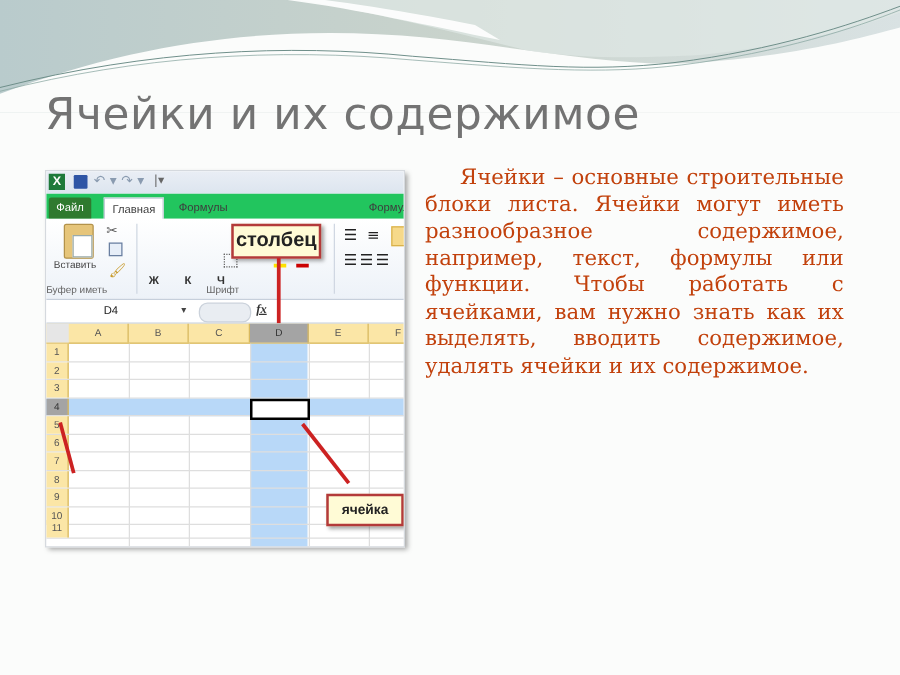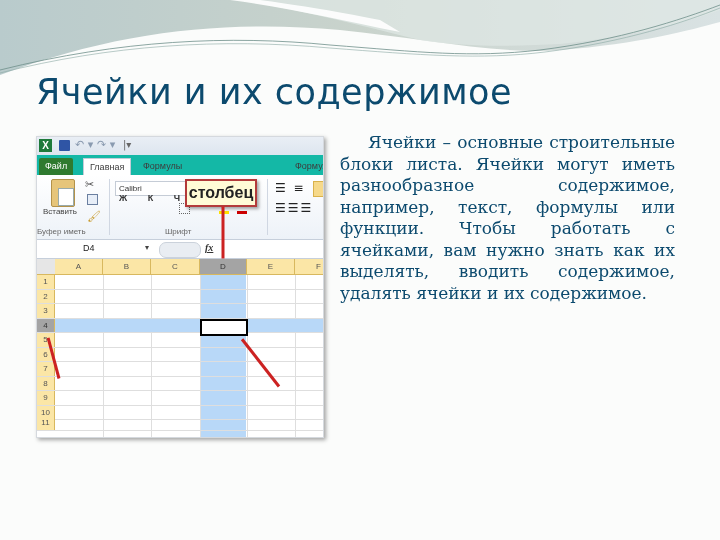--- a/index.html
+++ b/index.html
@@ -1,45 +1,45 @@
 <!DOCTYPE html>
 <html><head>
 <meta charset="utf-8">
 <style>
   html, body { margin:0; padding:0; }
   body { width:720px; height:540px; position:relative; overflow:hidden; background:#fbfcfb; font-family:"DejaVu Sans", sans-serif; }
   .bg-top { position:absolute; left:0; top:0; width:720px; height:90px; }
-  .slide-title { position:absolute; left:36px; top:72px; font-family:"DejaVu Sans", sans-serif; font-size:35px; color:#0c4a6e; letter-spacing:0.5px; margin:0; font-weight:normal; }
+  .slide-title { position:absolute; left:36px; top:72px; font-family:"DejaVu Sans", sans-serif; font-size:35px; color:#737373; letter-spacing:0.5px; margin:0; font-weight:normal; }
 
   
   .excel { position:absolute; left:36px; top:136px; width:286px; height:300px; background:#fff; border:1px solid #d5d9de; box-shadow:2px 2px 4px rgba(0,0,0,0.35); overflow:hidden; }
   .qat { position:absolute; left:0; top:0; width:100%; height:18px; background:linear-gradient(#e9eef5,#dde5ef); }
   .qat .xl-icon { position:absolute; left:2px; top:2px; width:13px; height:13px; background:#1e7a3a; color:#fff; font:bold 10px "Liberation Sans", sans-serif; text-align:center; line-height:13px; }
   .qat .save-icon { position:absolute; left:22px; top:3px; width:11px; height:11px; background:#2f55a5; border-radius:1px; }
   .qat .undo-icon { position:absolute; left:38px; top:1px; font-size:11px; color:#8a9bb0; }
   .qat .redo-icon { position:absolute; left:60px; top:1px; font-size:11px; color:#8a9bb0; }
   .qat .sep { position:absolute; left:86px; top:2px; font-size:10px; color:#666; }
-  .tabs { position:absolute; left:0; top:18px; width:100%; height:20px; background:#14b8a6; }
+  .tabs { position:absolute; left:0; top:18px; width:100%; height:20px; background:#22c55e; }
   .tab { position:absolute; top:3px; height:17px; font:9px "Liberation Sans", sans-serif; color:#3d3d3d; line-height:17px; padding:0 6px; }
   .tab.file { left:2px; background:#2f7a2f; color:#fff; border-radius:2px 2px 0 0; }
   .tab.home { left:46px; background:#fff; border:1px solid #c4ccd8; border-bottom:none;text-align:center; }
   .tab.insert { left:100px; }
   .tab.layout { left:154px; }
   .tab.formulas { left:252px; }
   .ribbon { position:absolute; left:0; top:38px; width:100%; height:64px; background:linear-gradient(#ffffff,#edf2f8); border-bottom:1px solid #c6cfdb; }
   .paste-icon { position:absolute; left:14px; top:4px; width:22px; height:26px; background:#e6c57a; border:1px solid #b3924a; border-radius:2px; }
   .paste-icon::after { content:""; position:absolute; left:6px; top:8px; width:14px; height:16px; background:#fff; border:1px solid #9aa; }
   .paste-label { position:absolute; left:6px; top:32px; font:8px "Liberation Sans", sans-serif; color:#444; }
   .cut-icon { position:absolute; left:48px; top:3px; font-size:11px; color:#555; }
   .copy-icon { position:absolute; left:50px; top:19px; width:9px; height:9px; border:1px solid #6a7fa0; background:#e7eef8; }
   .painter-icon { position:absolute; left:50px; top:35px; font-size:11px; color:#c89a2a; }
   .clip-group { position:absolute; left:0; top:52px; font:8px "Liberation Sans", sans-serif; color:#666; }
   .vsep { position:absolute; top:4px; width:1px; height:56px; background:#d0d7e2; }
   .font-box { position:absolute; left:78px; top:6px; width:100px; height:13px; border:1px solid #c5ccd6; background:#fff; font:8px "Liberation Sans", sans-serif; line-height:13px; padding-left:3px; color:#333; }
-  .fmt-row { position:absolute; left:82px; top:18px; font:bold 9px "Liberation Sans", sans-serif; color:#333; letter-spacing:9px; }
+  .fmt-row { position:absolute; left:82px; top:44px; font:bold 9px "Liberation Sans", sans-serif; color:#333; letter-spacing:9px; }
   .border-icon { position:absolute; left:142px; top:28px; width:9px; height:9px; border:1px dotted #666; }
   .fill-icon { position:absolute; left:182px; top:24px; width:10px; height:12px; color:#333; font-size:10px; border-bottom:3px solid #ffe200; line-height:10px; }
   .fontcolor-icon { position:absolute; left:200px; top:24px; width:10px; height:12px; color:#333; font-size:10px; border-bottom:3px solid #c00; line-height:10px; text-align:center; }
   .font-group { position:absolute; left:128px; top:52px; font:8px "Liberation Sans", sans-serif; color:#666; }
   .align-top { position:absolute; left:238px; top:6px; font-size:12px; color:#222; letter-spacing:2px; }
   .align-bot { position:absolute; left:238px; top:26px; font-size:12px; color:#222; letter-spacing:2px; }
   .align-hl { position:absolute; left:276px; top:6px; width:10px; height:14px; background:#f6d98a; border:1px solid #d9b24c; }
   .formula-bar { position:absolute; left:0; top:103px; width:100%; height:18px; background:#fff; border-bottom:1px solid #c6cfdb; }
   .namebox { position:absolute; left:46px; top:3px; font:9px "Liberation Sans", sans-serif; color:#222; }
   .namebox-arrow { position:absolute; left:108px; top:3px; font-size:8px; color:#444; }
@@ -56,21 +56,21 @@
   .row.sel { background:#b8d8f8; }
   .row-h { position:absolute; left:0; top:0; width:18px; height:100%; background:#fbe6a6; font:8px "Liberation Sans", sans-serif; color:#555; text-align:center; line-height:14px; border-right:1px solid #d8b85e; box-sizing:border-box; }
   .row-h.sel { background:#a4a4a4; color:#333; }
   .vline { position:absolute; top:16px; width:1px; height:170px; background:#dedede; }
   .col-d { position:absolute; left:163px; top:16px; width:46px; height:170px; background:#b8d8f8; }
   .active-cell { position:absolute; left:163px; top:59px; width:44px; height:13px; border:2px solid #000; background:#fff; }
 
   .callout { position:absolute; background:#fffbd6; border:2px solid #b33a3a; box-shadow:2px 2px 3px rgba(0,0,0,0.35); font:bold 11px "Liberation Sans", sans-serif; color:#222; text-align:center; }
   .arrow { position:absolute; background:#cc2222; transform-origin:0 50%; height:3px; }
 
-  .body-text { position:absolute; left:340px; top:132px; width:335px; font-family:"DejaVu Serif", serif; font-size:17px; line-height:21.5px; color:#0c4a6e; text-align:justify; margin:0; }
+  .body-text { position:absolute; left:340px; top:132px; width:335px; font-family:"DejaVu Serif", serif; font-size:17px; line-height:21.5px; color:#c2410c; text-align:justify; margin:0; }
   .body-text p { margin:0; text-indent:28px; }
   .body-text u { text-decoration:underline; }
 </style>
 </head>
 <body>
 
 <svg class="bg-top" viewBox="0 0 720 90" preserveAspectRatio="none">
   <defs>
     <linearGradient id="g1" x1="0" y1="0" x2="1" y2="0">
       <stop offset="0" stop-color="#b9cbcc"></stop>
@@ -103,21 +103,20 @@
     <span class="tab formulas">Формулы</span>
   </div>
   <div class="ribbon">
     <span class="paste-icon"></span>
     <span class="paste-label">Вставить</span>
     <span class="cut-icon">✂</span>
     <span class="copy-icon"></span>
     <span class="painter-icon">🖌</span>
     <span class="clip-group">Буфер иметь</span>
     <span class="vsep" style="left:72px"></span>
-    <span class="font-box">Calibri</span>
     <span class="fmt-row">Ж К Ч</span>
     <span class="border-icon"></span>
     <span class="fill-icon">◇</span>
     <span class="fontcolor-icon">A</span>
     <span class="font-group">Шрифт</span>
     <span class="vsep" style="left:230px"></span>
     <span class="align-top">☰ ≡</span>
     <span class="align-hl"></span>
     <span class="align-bot">☰☰☰</span>
   </div>
@@ -180,18 +179,19 @@
       <div class="row" style="top:141px">
           <span class="row-h">11</span>
         </div>
     </div>
     <div class="active-cell" style="top:60px"></div>
   </div>
 
   <div class="callout" style="left:148px;top:42px;width:68px;height:24px;line-height:24px;font-size:16px">столбец</div>
   <div class="arrow" style="left:186px;top:68px;width:52px;transform:rotate(90deg)"></div>
   <div class="arrow" style="left:22px;top:240px;width:42px;transform:rotate(-105deg)"></div>
+  <div class="callout" style="left:224px;top:258px;width:58px;height:22px;line-height:22px">ячейка</div>
   <div class="arrow" style="left:242px;top:248px;width:60px;transform:rotate(-128deg)"></div>
 </div>
 
 <div class="body-text">
   <p>Ячейки – основные строительные блоки листа. Ячейки могут иметь разнообразное содержимое, например, текст, формулы или функции. Чтобы работать с ячейками, вам нужно знать как их выделять, вводить содержимое, удалять ячейки и их содержимое.</p>
 </div>
 
 </body></html>

